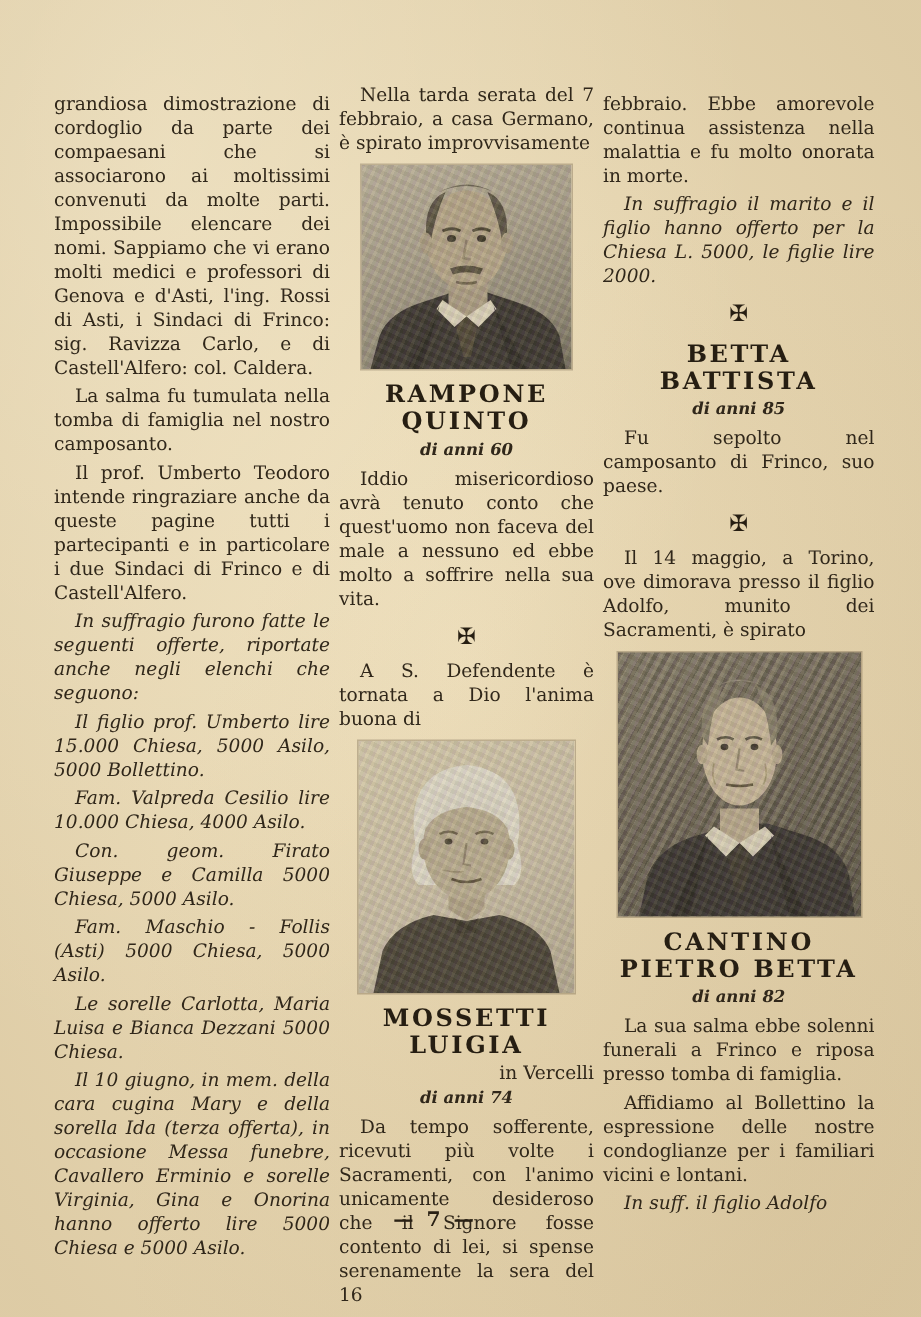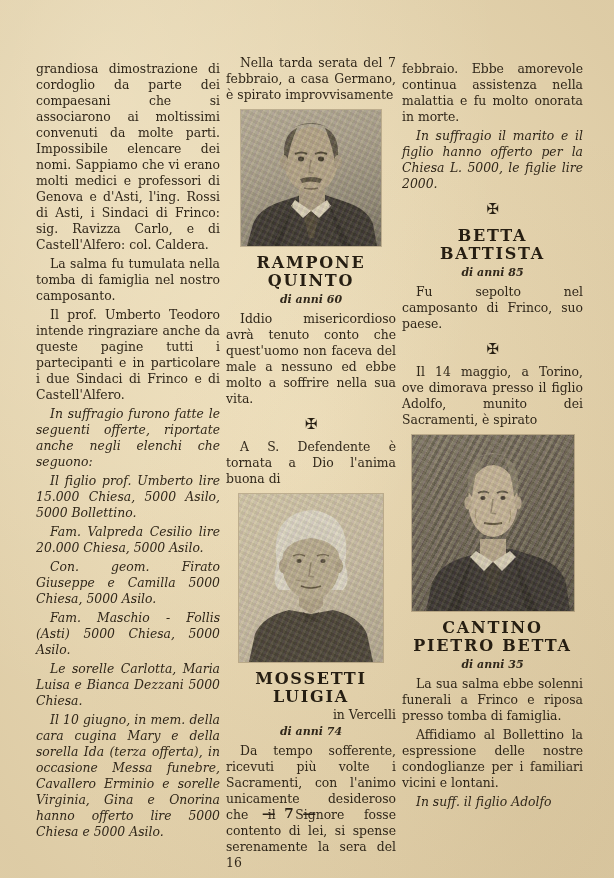--- a/index.html
+++ b/index.html
@@ -55,21 +55,21 @@
 <body>
 
 <div class="page">
 
   <div class="col col1">
     <p class="jp noind">grandiosa dimostrazione di cordoglio da parte dei compaesani che si associarono ai moltissimi convenuti da molte parti. Impossibile elencare dei nomi. Sappiamo che vi erano molti medici e professori di Genova e d'Asti, l'ing. Rossi di Asti, i Sindaci di Frinco: sig. Ravizza Carlo, e di Castell'Alfero: col. Caldera.</p>
     <p class="jp">La salma fu tumulata nella tomba di famiglia nel nostro camposanto.</p>
     <p class="jp">Il prof. Umberto Teodoro intende ringraziare anche da queste pagine tutti i partecipanti e in particolare i due Sindaci di Frinco e di Castell'Alfero.</p>
     <p class="jp ital">In suffragio furono fatte le seguenti offerte, riportate anche negli elenchi che seguono:</p>
     <p class="jp ital">Il figlio prof. Umberto lire 15.000 Chiesa, 5000 Asilo, 5000 Bollettino.</p>
-    <p class="jp ital">Fam. Valpreda Cesilio lire 20.000 Chiesa, 5000 Asilo.</p>
+    <p class="jp ital">Fam. Valpreda Cesilio lire 10.000 Chiesa, 4000 Asilo.</p>
     <p class="jp ital">Con. geom. Firato Giuseppe e Camilla 5000 Chiesa, 5000 Asilo.</p>
     <p class="jp ital">Fam. Maschio - Follis (Asti) 5000 Chiesa, 5000 Asilo.</p>
     <p class="jp ital">Le sorelle Carlotta, Maria Luisa e Bianca Dezzani 5000 Chiesa.</p>
     <p class="jp ital">Il 10 giugno, in mem. della cara cugina Mary e della sorella Ida (terza offerta), in occasione Messa funebre, Cavallero Erminio e sorelle Virginia, Gina e Onorina hanno offerto lire 5000 Chiesa e 5000 Asilo.</p>
   </div>
 
   <div class="col col2">
     <p class="jp">Nella tarda serata del 7 febbraio, a casa Germano, è spirato improvvisamente</p>
 
     <div class="photo photo1">
@@ -173,21 +173,21 @@
         <path d="M64 116 L81 127 L72 136 L58 122 Z" fill="#d6cdb4"></path>
         <path d="M98 116 L81 127 L90 136 L104 122 Z" fill="#d6cdb4"></path>
         <path d="M81 127 L73 136 L78 160 L84 160 L89 136 Z" fill="#3c362a"></path>
         <path d="M36 176 L60 122 L48 176 Z" fill="#2b2720"></path>
         <path d="M126 176 L102 122 L114 176 Z" fill="#2b2720"></path>
       </svg>
     </div>
 
     <div class="obit-head">
       <div class="obit-name">CANTINO PIETRO BETTA</div>
-      <div class="obit-age">di anni 35</div>
+      <div class="obit-age">di anni 82</div>
     </div>
     <p class="jp">La sua salma ebbe solenni funerali a Frinco e riposa presso tomba di famiglia.</p>
     <p class="jp">Affidiamo al Bollettino la espressione delle nostre condoglianze per i familiari vicini e lontani.</p>
     <p class="jp ital">In suff. il figlio Adolfo</p>
   </div>
 
   <div class="footer">— 7 —</div>
 </div>
 
 </body></html>

